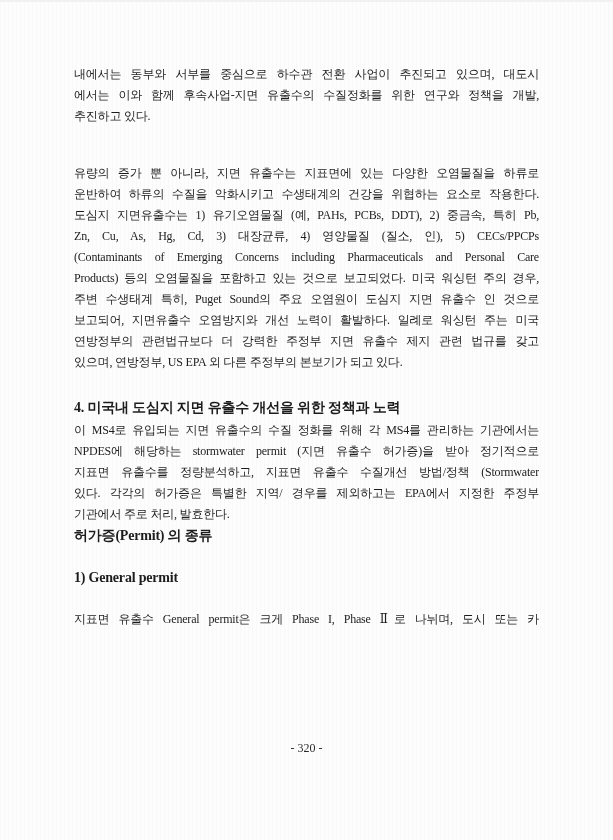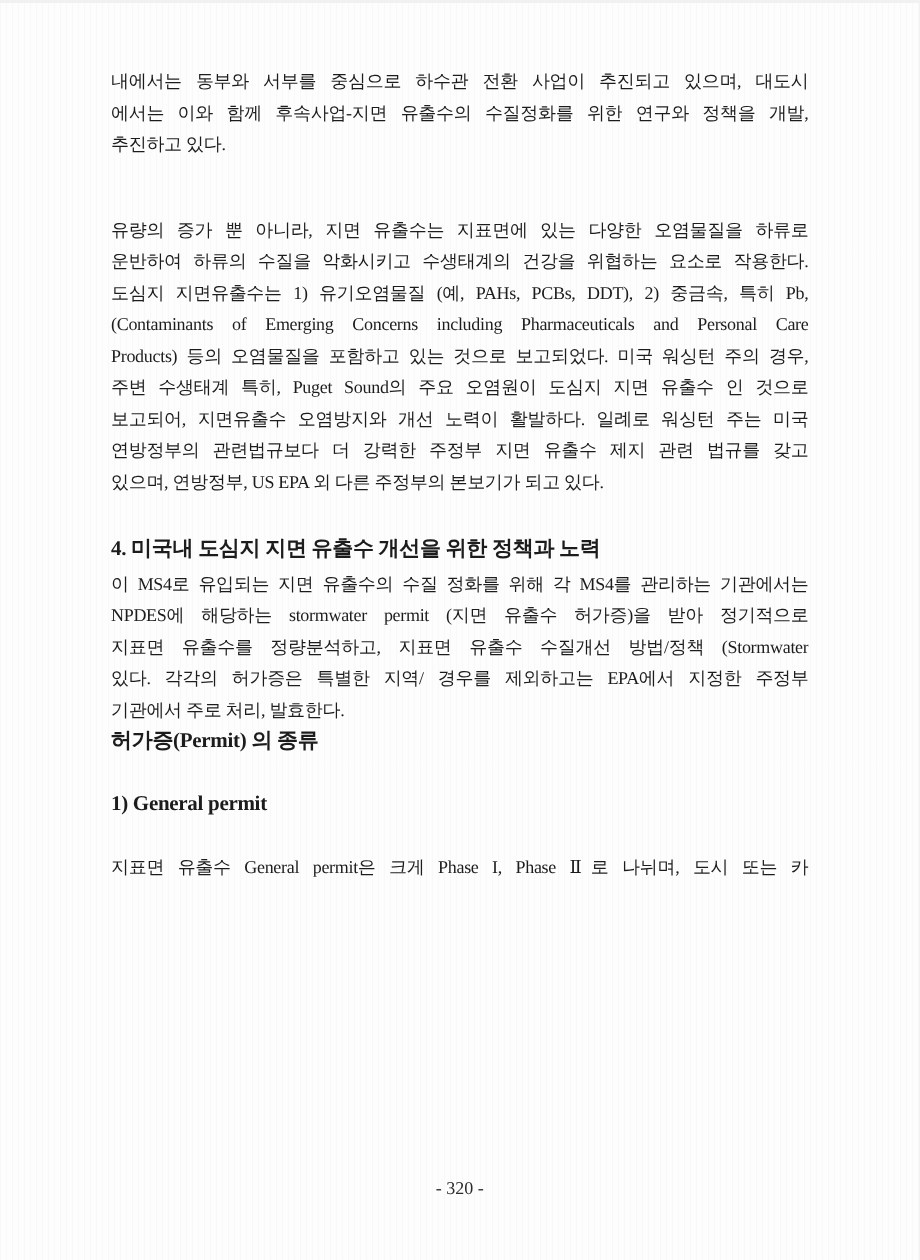--- a/index.html
+++ b/index.html
@@ -5,21 +5,21 @@
   html, body {
     margin: 0;
     padding: 0;
     background: #e9e9e9;
   }
   .page {
     position: relative;
     width: 613px;
     height: 840px;
     box-sizing: border-box;
-    padding: 42px 74px 0 74px;
+    padding: 62px 74px 0 74px;
     background-color: #fdfdfd;
     background-image: repeating-linear-gradient(90deg,
       rgba(120,120,130,0.035) 0px, rgba(120,120,130,0.035) 1px,
       rgba(0,0,0,0) 1px, rgba(0,0,0,0) 4px);
     border-top: 2px solid #f1f1f1;
     overflow: hidden;
     font-family: "Liberation Serif", "DejaVu Serif", serif;
     color: #1c1c1c;
   }
   .content { width: 100%; }
@@ -52,21 +52,21 @@
     font-weight: bold;
     line-height: 22px;
     height: 22px;
     letter-spacing: -0.2px;
     white-space: nowrap;
     overflow: hidden;
     text-align: left;
   }
   .footer {
     position: absolute;
-    top: 783px;
+    top: 739px;
     left: 0;
     width: 100%;
     text-align: center;
     font-size: 12px;
     line-height: 14px;
     color: #2a2a2a;
   }
 </style>
 </head>
 <body>
@@ -75,20 +75,21 @@
   <div class="content">
       <div class="block paragraph">
         <div class="line">내에서는 동부와 서부를 중심으로 하수관 전환 사업이 추진되고 있으며, 대도시</div>
         <div class="line">에서는 이와 함께 후속사업-지면 유출수의 수질정화를 위한 연구와 정책을 개발,</div>
         <div class="line para-last">추진하고 있다.</div>
       </div>
       <div class="block paragraph">
         <div class="line">유량의 증가 뿐 아니라, 지면 유출수는 지표면에 있는 다양한 오염물질을 하류로</div>
         <div class="line">운반하여 하류의 수질을 악화시키고 수생태계의 건강을 위협하는 요소로 작용한다.</div>
         <div class="line">도심지 지면유출수는 1) 유기오염물질 (예, PAHs, PCBs, DDT), 2) 중금속, 특히 Pb,</div>
+        <div class="line">Zn, Cu, As, Hg, Cd, 3) 대장균류, 4) 영양물질 (질소, 인), 5) CECs/PPCPs</div>
         <div class="line">(Contaminants of Emerging Concerns including Pharmaceuticals and Personal Care</div>
         <div class="line">Products) 등의 오염물질을 포함하고 있는 것으로 보고되었다. 미국 워싱턴 주의 경우,</div>
         <div class="line">주변 수생태계 특히, Puget Sound의 주요 오염원이 도심지 지면 유출수 인 것으로</div>
         <div class="line">보고되어, 지면유출수 오염방지와 개선 노력이 활발하다. 일례로 워싱턴 주는 미국</div>
         <div class="line">연방정부의 관련법규보다 더 강력한 주정부 지면 유출수 제지 관련 법규를 갖고</div>
         <div class="line para-last">있으며, 연방정부, US EPA 외 다른 주정부의 본보기가 되고 있다.</div>
       </div>
       <div class="block heading">
         <div class="line">4. 미국내 도심지 지면 유출수 개선을 위한 정책과 노력</div>
       </div>

